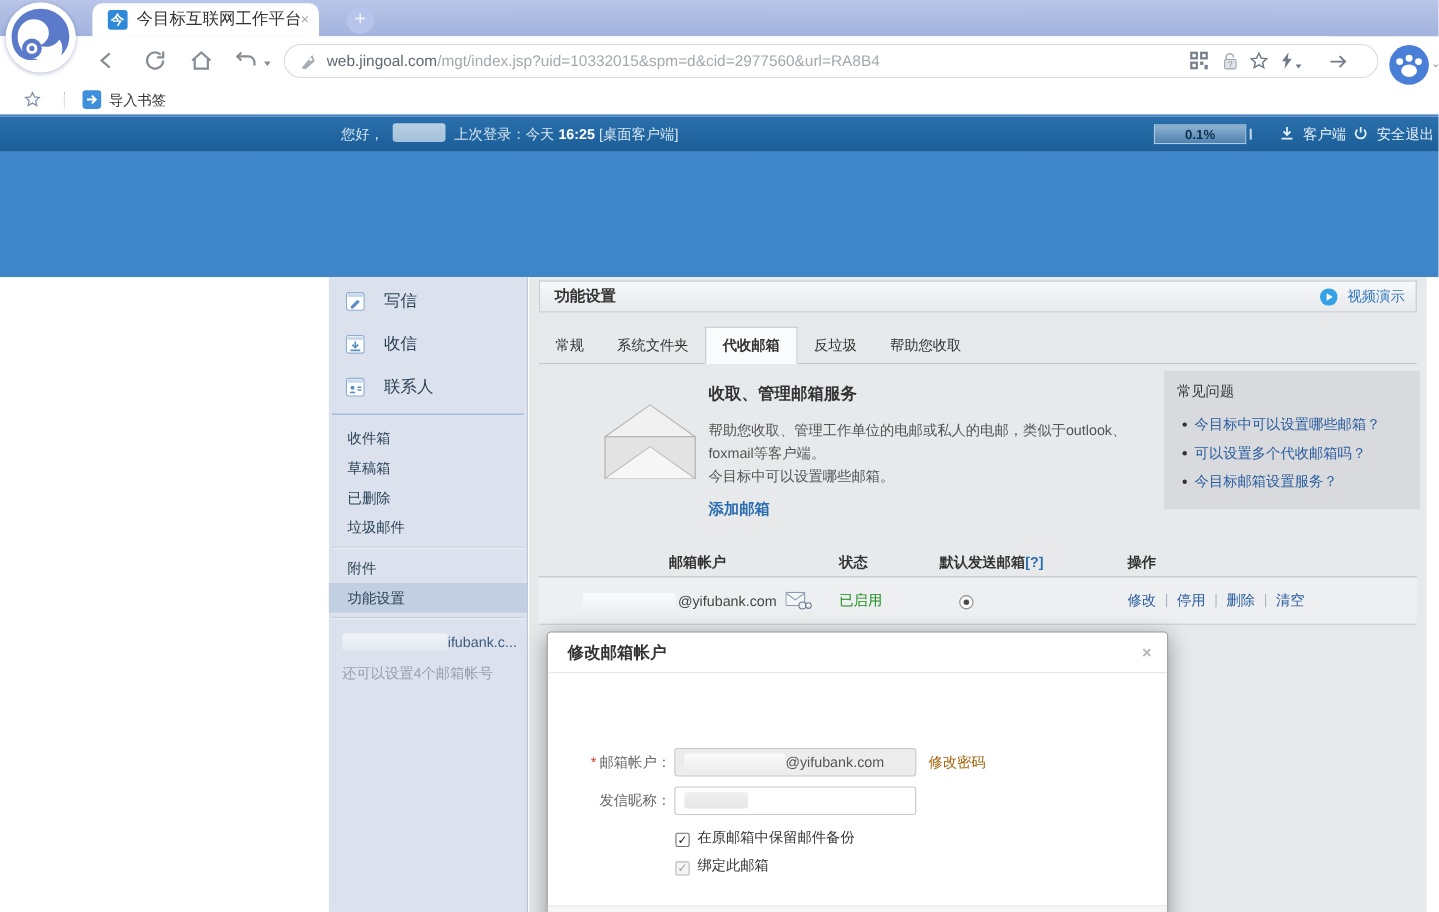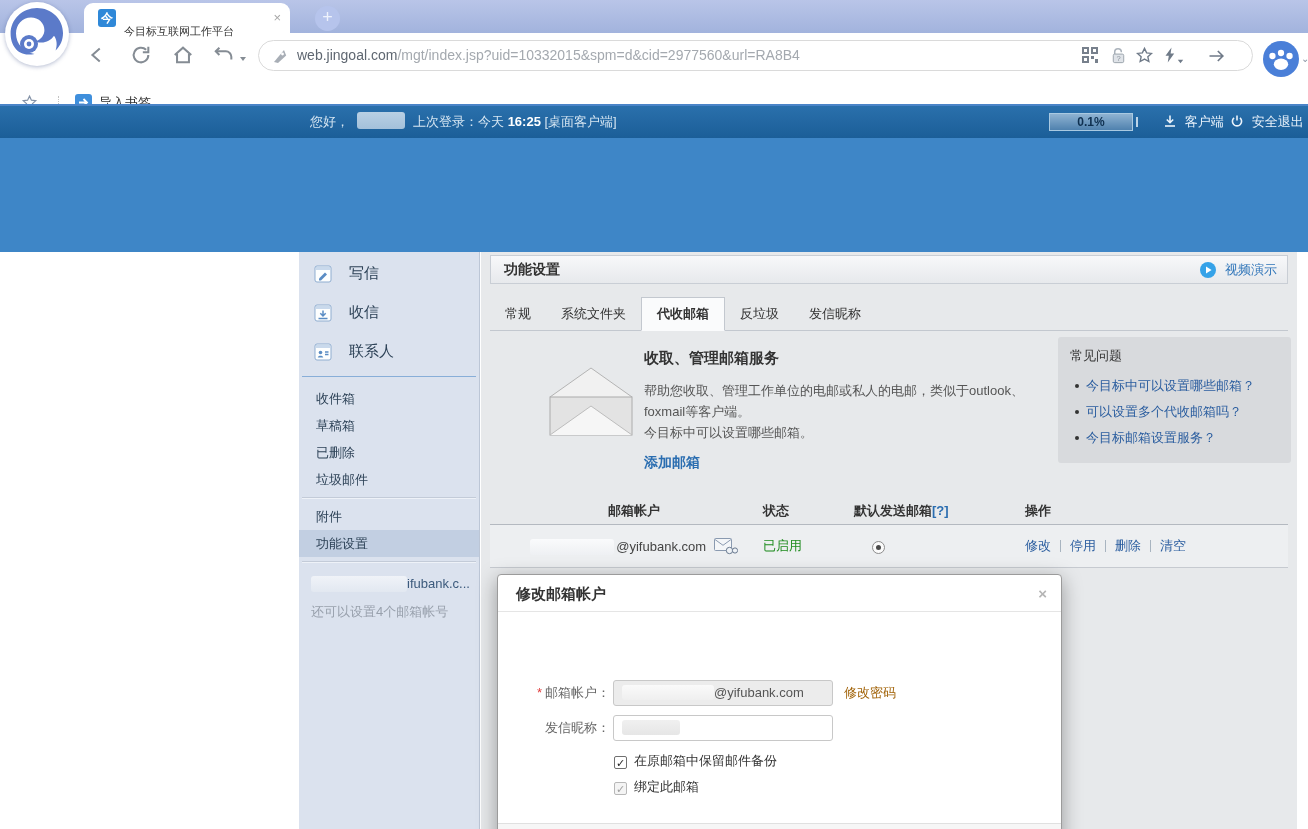--- a/index.html
+++ b/index.html
@@ -10,34 +10,34 @@
 
   
   .tabstrip { left:0; top:0; width:1308px; height:33px;
     background:linear-gradient(#b9c5e8,#a2b3dd); }
   .uc-logo { left:5px; top:2px; width:64px; height:64px; border-radius:50%;
     background:#fff; box-shadow:0 1px 4px rgba(40,60,120,.35); z-index:6; }
   .browser-tab { left:84px; top:3px; width:206px; height:30px; background:#fff;
     border-radius:9px 9px 0 0; z-index:2; }
   .favicon { position:absolute; left:14px; top:6px; width:18px; height:18px; background:#2f88d8;
     border-radius:3px; color:#fff; font-size:12px; font-weight:bold; text-align:center; line-height:18px; }
-  .tab-title { position:absolute; left:40px; top:13px; line-height:30px; font-size:11px; color:#333; }
+  .tab-title { position:absolute; left:40px; top:0; line-height:30px; font-size:15px; color:#333; }
   .tab-close { position:absolute; right:9px; top:0; line-height:30px; font-size:13px; color:#a6a6a6; }
   .newtab { left:315px; top:6px; width:25px; height:25px; border-radius:50%; background:#b6c4ec;
     color:#eef2fc; font-size:18px; text-align:center; line-height:23px; }
   .toolbar { left:0; top:33px; width:1208px; height:45px; background:#fff; }
   .navbtn { position:absolute; top:11px; width:22px; height:22px; }
   .addrbar { position:absolute; left:258px; top:7px; width:995px; height:31px;
     border:1px solid #dadada; border-radius:16px; background:#fff; }
   .url { position:absolute; left:38px; top:0; line-height:29px; font-size:14px; white-space:nowrap; }
   .url .dom { color:#5f6771; } .url .pth { color:#a4a9af; }
   .addr-ic { position:absolute; top:5px; width:19px; height:19px; }
   .avatar { left:1263px; top:41px; width:36px; height:36px; border-radius:50%; background:#4a7fd8; }
   .av-caret { left:1300px; top:53px; width:10px; height:10px; color:#8a94a4; font-size:10px; }
-  .bookmarkbar { left:0; top:78px; width:1308px; height:26px; background:#fff;margin-top:12px; }
+  .bookmarkbar { left:0; top:78px; width:1308px; height:26px; background:#fff; }
   .bm-divider { position:absolute; left:58px; top:6px; height:14px; border-left:1px dotted #c3c3c3; }
   .bm-ic { position:absolute; left:75px; top:4px; width:17px; height:17px; background:#3f8fdc; border-radius:3px; }
   .bm-label { position:absolute; left:99px; top:0; line-height:26px; font-size:13px; color:#333; }
   .chrome-line { left:0; top:104px; width:1308px; height:2px; background:#4a84c8; }
 
   
   .topbar { left:0; top:106px; width:1308px; height:32px;
     background:linear-gradient(#2a70ac,#1b5e98); color:#d6e6f2; font-size:13px; }
   .greet { position:absolute; left:310px; top:0; line-height:32px; white-space:nowrap; }
   .greet b { color:#fff; }
@@ -421,21 +421,21 @@
             </svg>
           <span>视频演示</span>
         </span>
       </div>
 
       <div class="func-tabs">
         <span class="ftab">常规</span>
         <span class="ftab">系统文件夹</span>
         <span class="ftab active">代收邮箱</span>
         <span class="ftab">反垃圾</span>
-        <span class="ftab">发信昵称</span>
+        <span class="ftab">帮助您收取</span>
       </div>
 
       <div class="envelope">
         <svg width="100" height="80" viewBox="0 0 100 80">
             <path d="M9 37L50 8l41 29" fill="#f1f1f1" stroke="#b4b4b4"></path>
             <rect x="9" y="37" width="82" height="38" fill="#e3e3e3" stroke="#acacac"></rect>
             <path d="M9 75L50 46l41 29" fill="#f6f6f6" stroke="#bdbdbd"></path>
           </svg>
       </div>
       <div class="svc-head">收取、管理邮箱服务</div>

